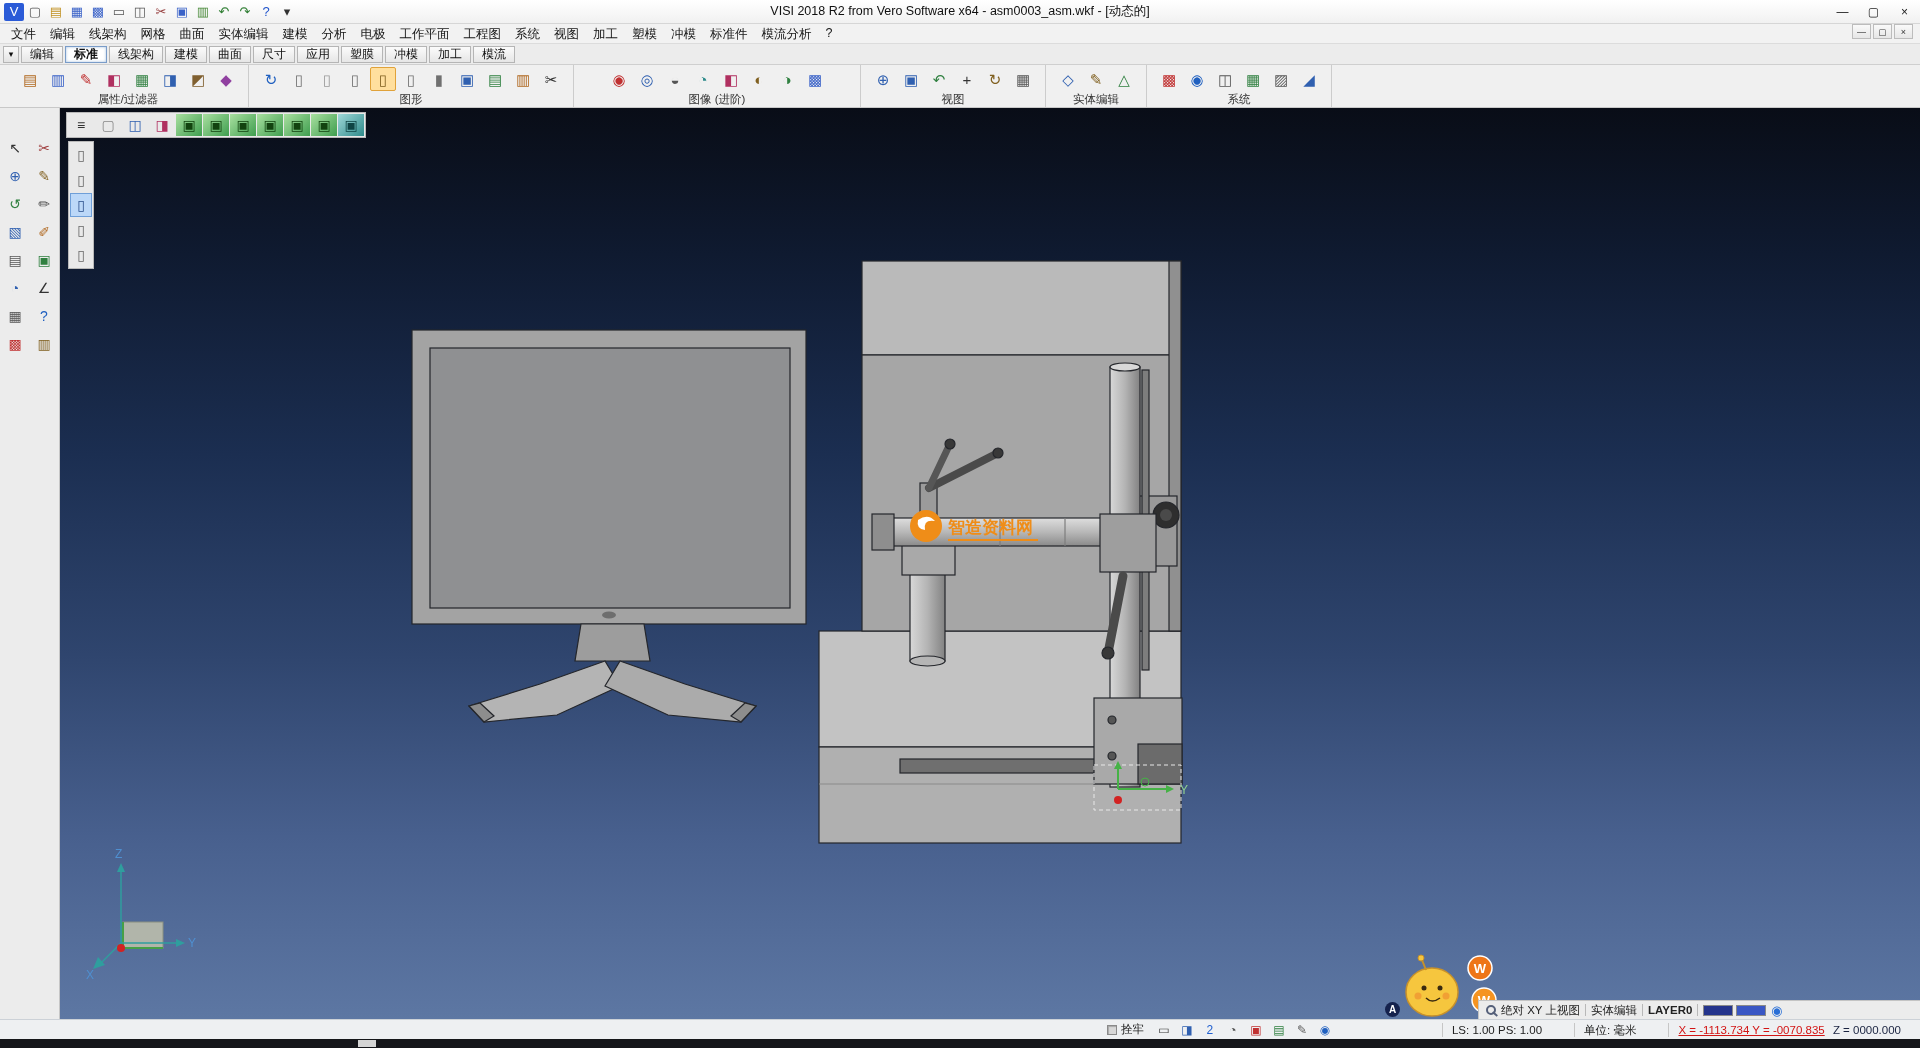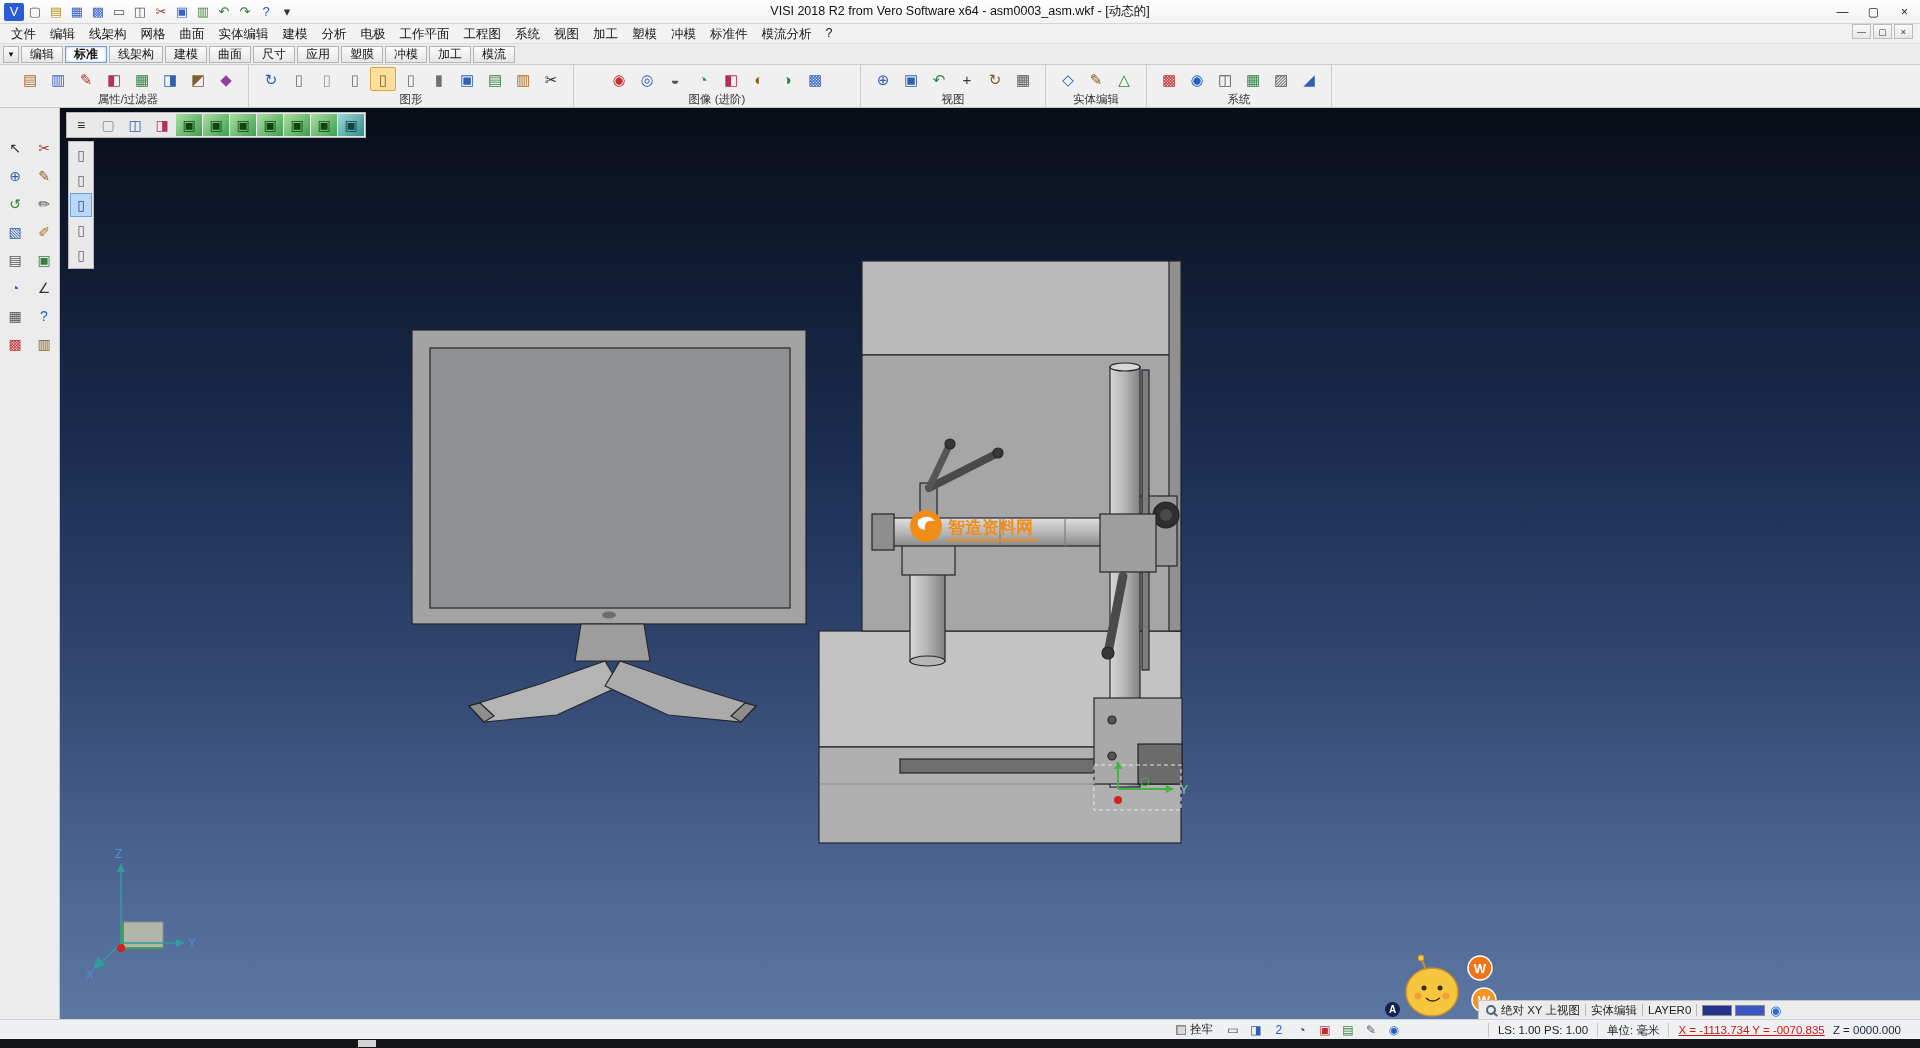--- a/index.html
+++ b/index.html
@@ -80,21 +80,21 @@
   
   .statusbar { height:20px; background:#eef0f2; border-top:1px solid #ccd1d7; display:flex; align-items:center;
                font-size:11.5px; padding:0 10px; color:#222; flex:0 0 auto; }
   .sb-spacer { flex:1; }
   .lock { display:flex; align-items:center; gap:4px; }
   .lock-box { width:10px; height:10px; border:1px solid #8a8a8a; background:#d8d8d8; box-shadow:inset 1px 1px 1px #a8a8a8; }
   .sb-icons { display:flex; gap:3px; margin:0 14px 0 10px; }
   .sb-icon { width:20px; height:16px; display:flex; align-items:center; justify-content:center; }
   .sb-icon .glyph { font-size:12px; line-height:1; }
   .sb-gap { width:70px; }
-  .sb-field { padding:0 9px; border-left:1px solid #c6c6c6; height:14px; line-height:14px; white-space:nowrap; }
+  .sb-field { padding:0 9px; border-left:1px solid #c6c6c6; height:14px; line-height:14px; white-space:nowrap;margin-left:23px; }
   .coord-xy { color:#d21414;text-decoration:underline; }
   .coord-z { color:#1a2340; margin-left:5px; }
 
   .sliver { height:9px; background:#15161a; position:relative; flex:0 0 auto; }
   .sliver .notch { position:absolute; left:358px; top:1px; width:18px; height:7px; background:#d4d4d4; }
 </style>
 </head>
 <body>
 
 <div class="app">
@@ -613,21 +613,21 @@
       </svg>
 
       <span class="a-badge">A</span>
 
       <div class="overlay-bar">
         <span class="mag"></span>
         <span>绝对 XY 上视图</span>
         <span class="ob-sep"></span>
         <span>实体编辑</span>
         <span class="ob-sep"></span>
-        <span style="font-weight:normal">LAYER0</span>
+        <span style="font-weight:bold">LAYER0</span>
         <span class="ob-sep"></span>
         <span style="display:flex;gap:3px">
 
         <span class="swatch" style="background: rgb(36, 52, 140);"></span>
             <span class="swatch" style="background: rgb(58, 87, 196);"></span>
           </span>
         <span class="globe-glyph">◉</span>
       </div>
     </div>
   </div>

